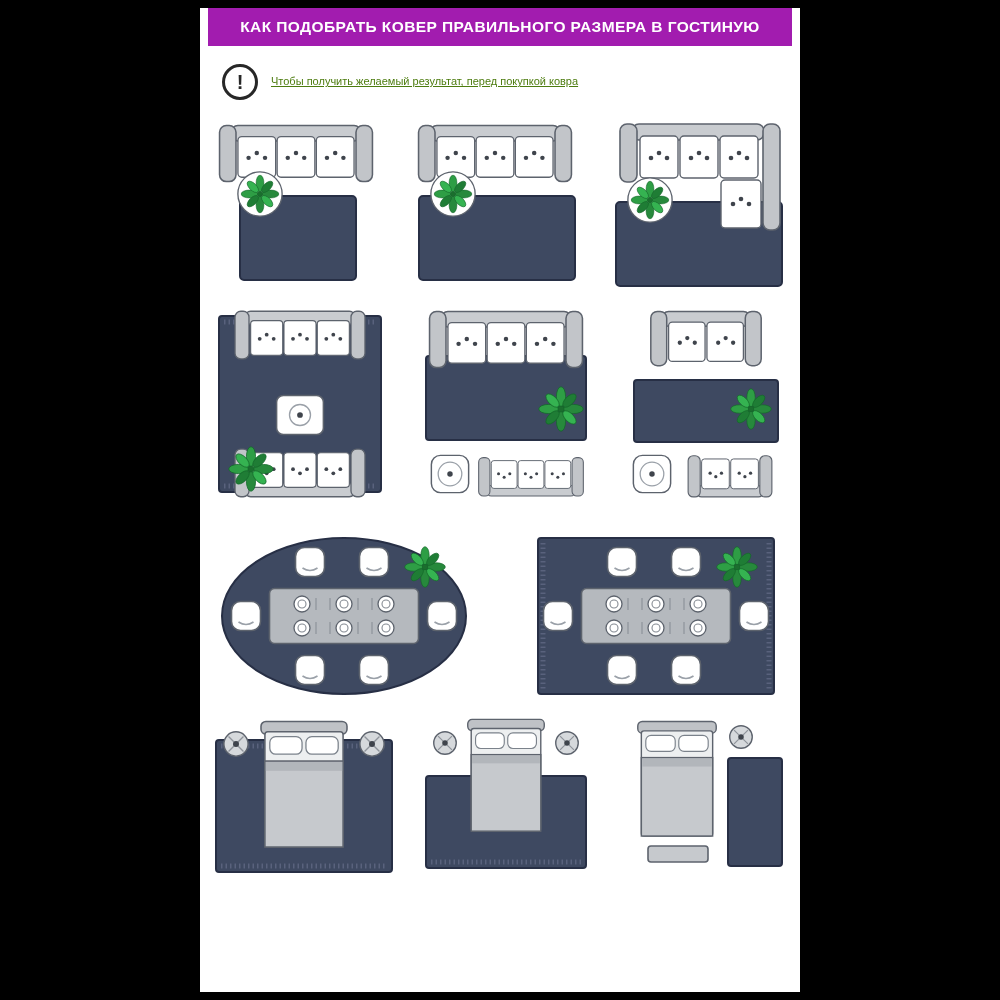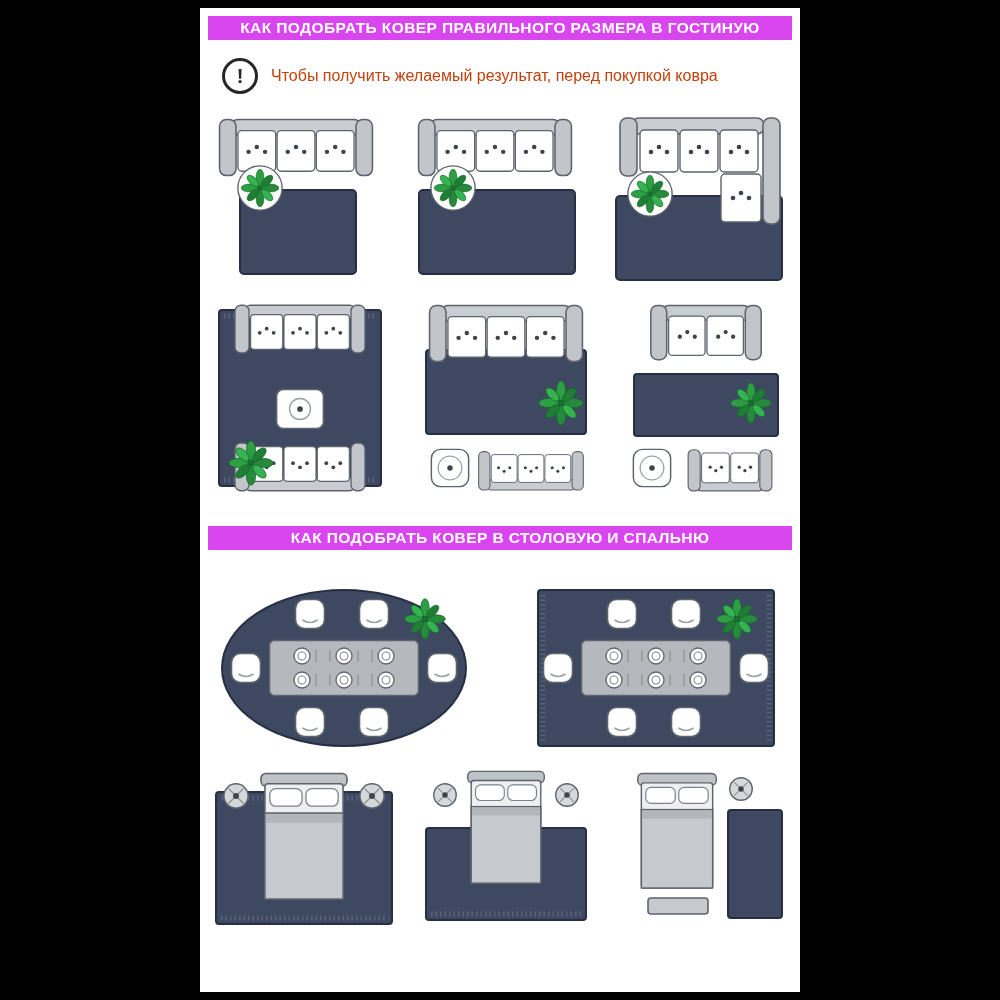--- a/index.html
+++ b/index.html
@@ -1,23 +1,23 @@
 <!DOCTYPE html>
 <html><head>
 <meta charset="utf-8">
 <style>
   html,body{margin:0;padding:0;}
   body{background:#000;font-family:"Liberation Sans", sans-serif;}
   .page{position:relative;width:1000px;height:1000px;background:#000;overflow:hidden;}
   .panel{position:absolute;left:200px;top:8px;width:600px;height:984px;background:#fff;}
-  .header-bar{margin:8px 8px 0 8px;height:24px;background:#d946ef;display:flex;align-items:center;justify-content:center;}
+  .header-bar{margin:0 8px 0 8px;height:38px;background:#a21caf;display:flex;align-items:center;justify-content:center;}
   .header-bar span{color:#fff;font-weight:bold;font-size:15.5px;letter-spacing:.4px;white-space:nowrap;}
   .note{display:flex;align-items:center;gap:13px;margin:18px 0 0 22px;}
   .note-icon{flex:0 0 auto;width:30px;height:30px;border:3px solid #272727;border-radius:50%;display:flex;align-items:center;justify-content:center;font-weight:bold;font-size:20px;color:#272727;line-height:1;}
-  .note-text{font-size:16px;line-height:1.55;color:#c2410c;}
+  .note-text{font-size:11px;line-height:1.55;color:#4d7c0f;text-decoration:underline;}
   .row{display:flex;justify-content:space-between;align-items:flex-start;}
   .row-living1{margin:20px 14px 0 14px;}
   .row-living2{margin:18px 14px 0 14px;}
   .row-dining{margin:36px 16px 0 16px;}
   .row-bedroom{margin:18px 12px 0 12px;}
   .hdr2{margin-top:34px;}
   svg{display:block;}
 </style>
 </head>
 <body>
@@ -231,23 +231,20 @@
         <use href="#sofa2" x="20" y="0" width="120" height="58"></use>
         <rect x="8" y="70" width="144" height="62" rx="3" fill="#3e4961" stroke="#272f45" stroke-width="2"></rect>
         <use href="#plant" x="104" y="78" width="42" height="42"></use>
         <use href="#sidetable" x="6" y="144" width="40" height="40"></use>
         <g transform="translate(54,188) scale(1,-1)">
           <use href="#sofa2" width="100" height="44"></use>
         </g>
       </svg>
     </div>
 
-    <div class="header-bar hdr2">
-      <span>КАК ПОДОБРАТЬ КОВЕР В СТОЛОВУЮ И СПАЛЬНЮ</span>
-    </div>
 
     <div class="row row-dining">
 
       <svg width="256" height="164" viewBox="0 0 256 164">
         <ellipse cx="128" cy="82" rx="122" ry="78" fill="#3e4961" stroke="#272f45" stroke-width="2"></ellipse>
         <use href="#chair" x="78" y="12" width="32" height="32"></use>
         <use href="#chair" x="142" y="12" width="32" height="32"></use>
         <use href="#chair" x="78" y="120" width="32" height="32"></use>
         <use href="#chair" x="142" y="120" width="32" height="32"></use>
         <use href="#chair" x="14" y="66" width="32" height="32"></use>

